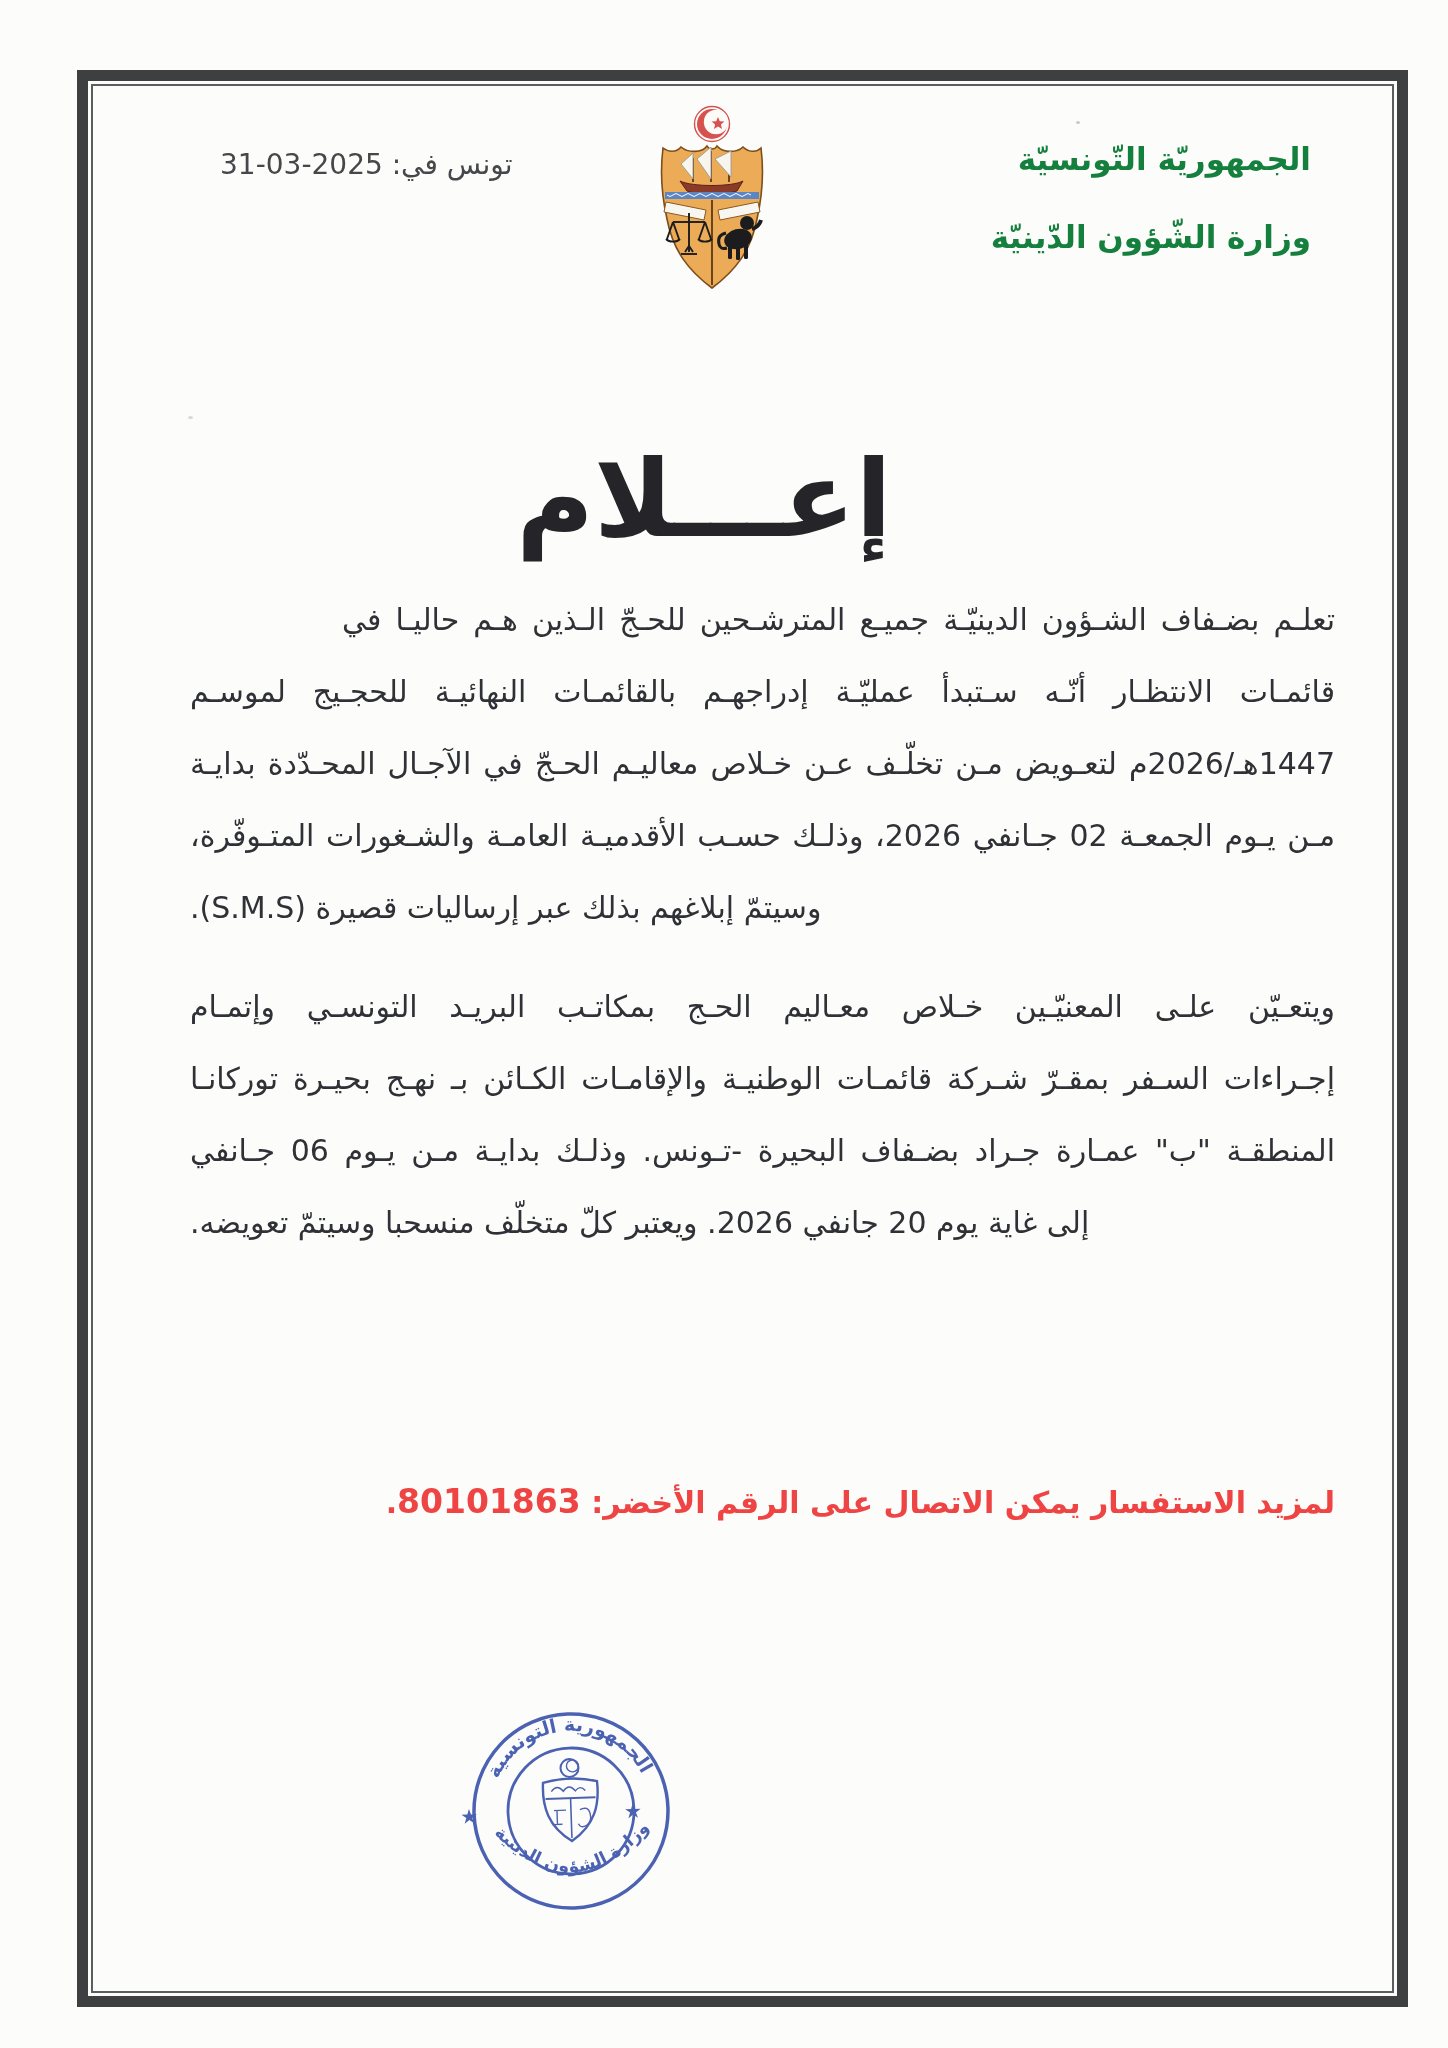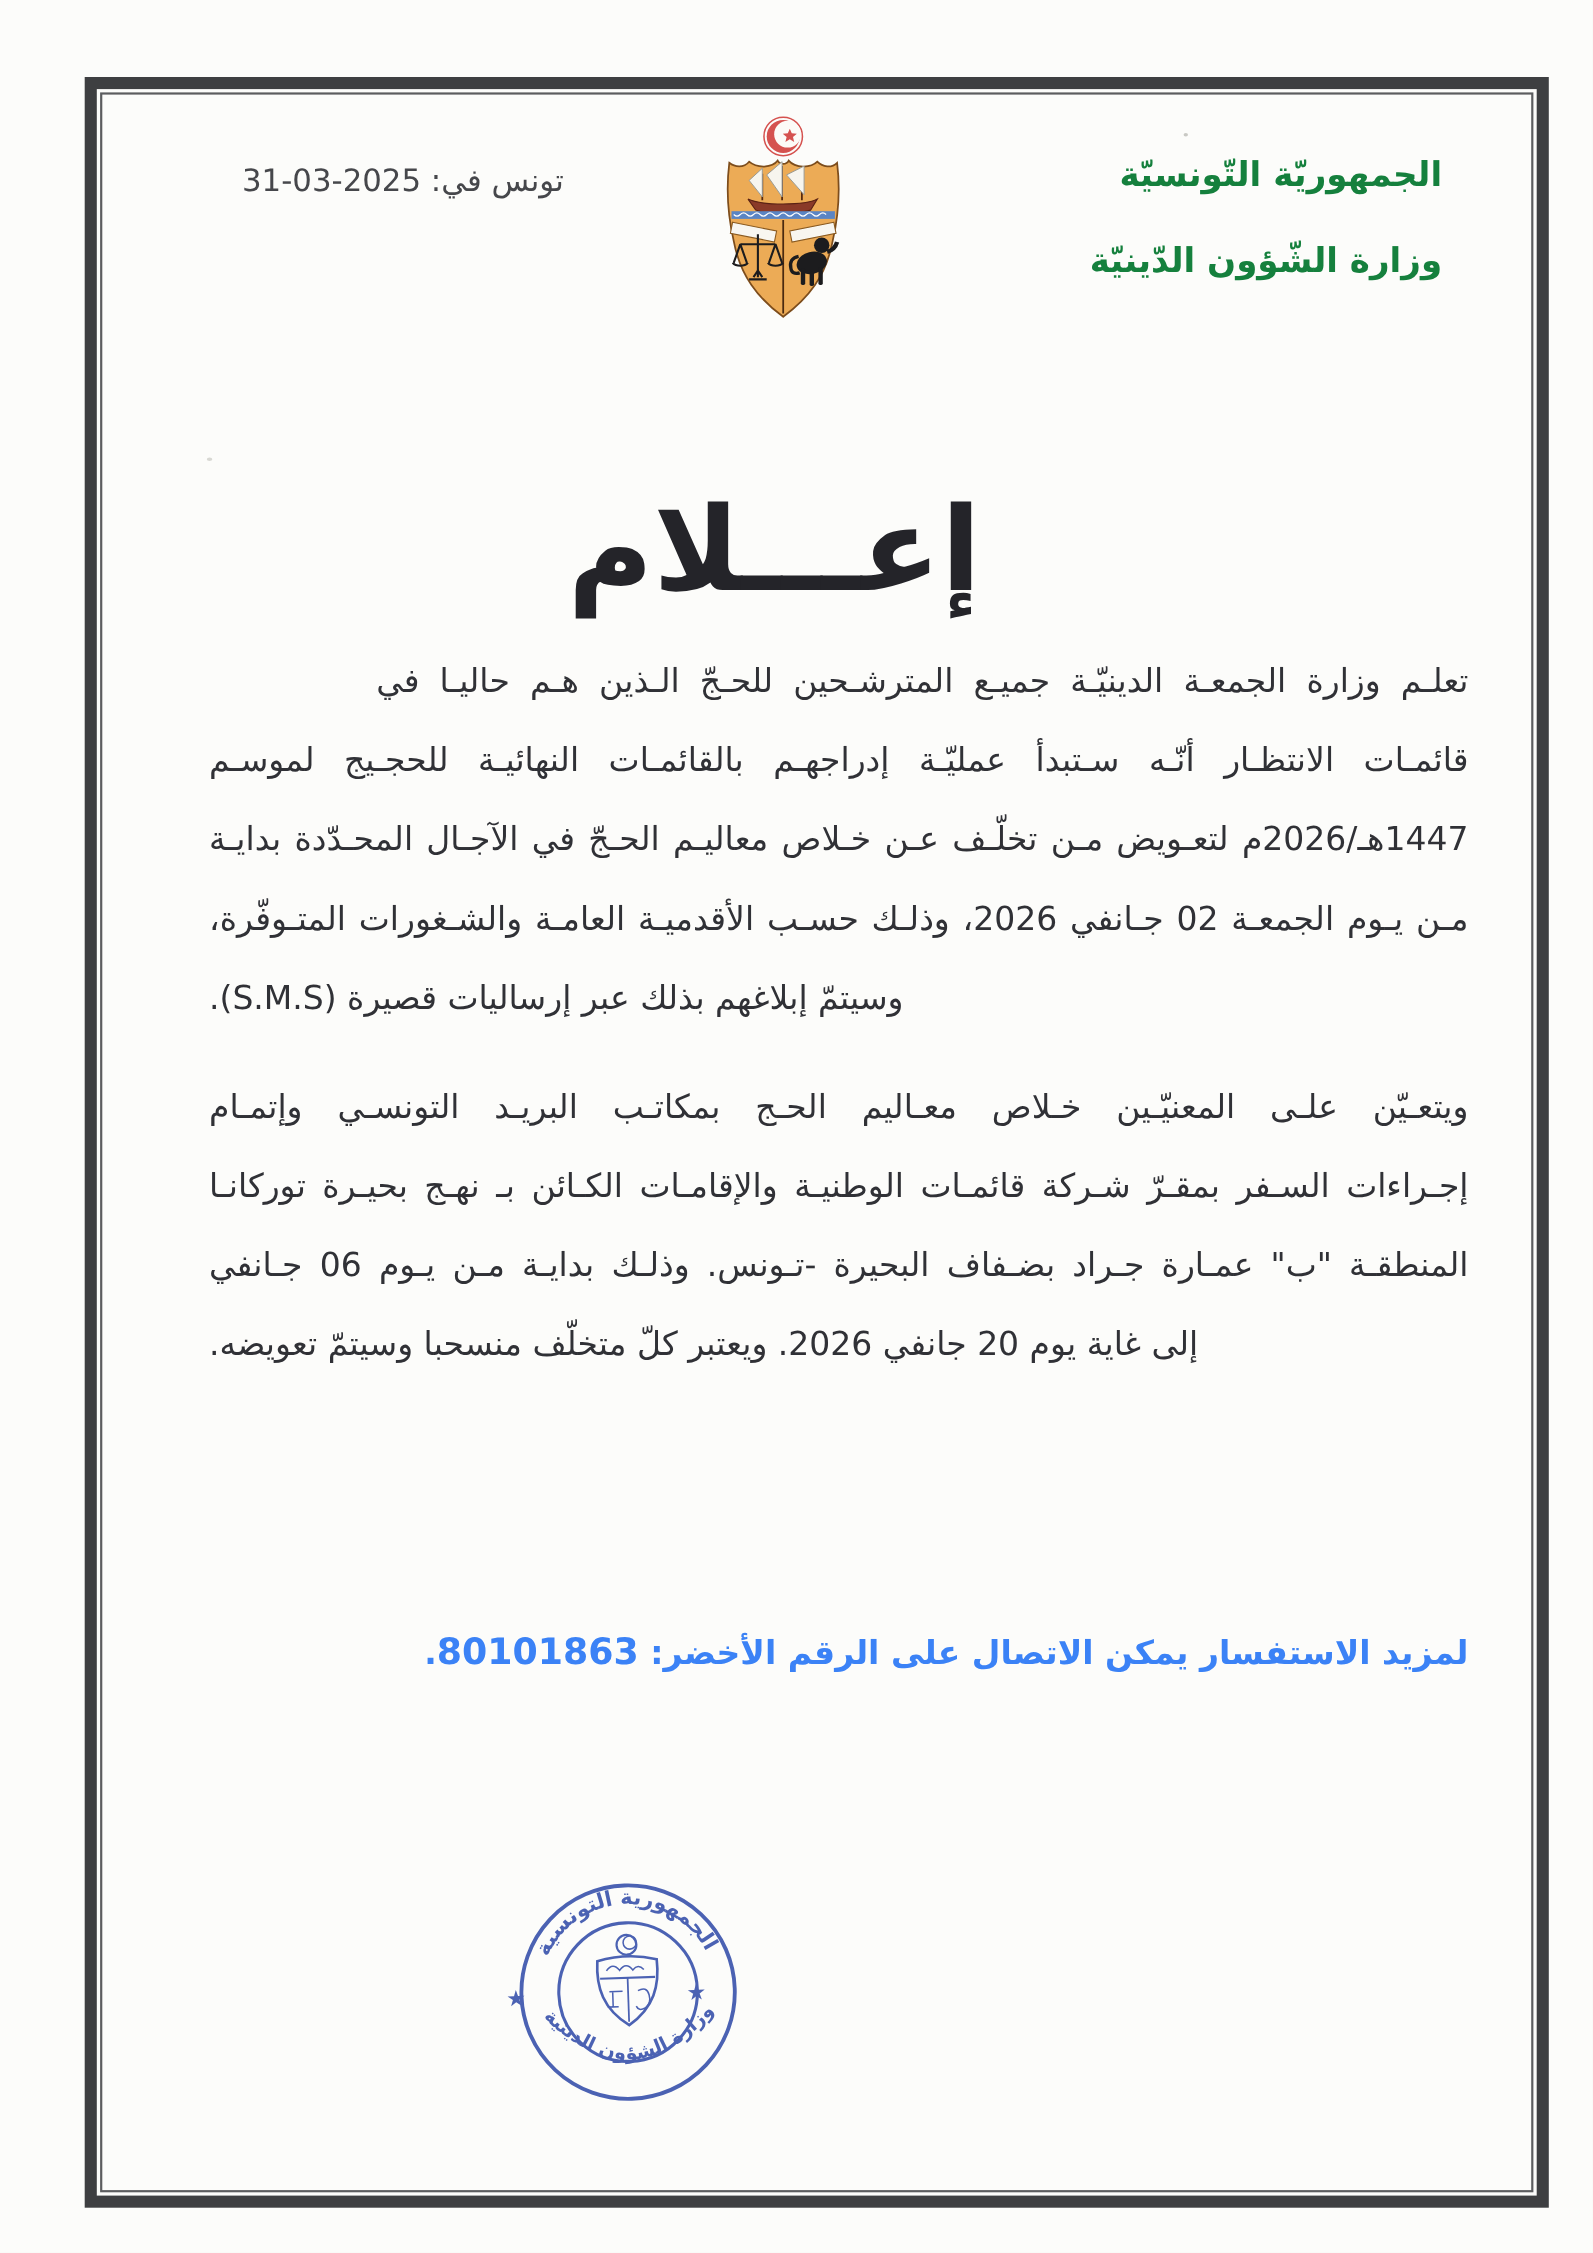--- a/index.html
+++ b/index.html
@@ -46,21 +46,21 @@
     text-align:justify;text-align-last:justify;
     overflow:hidden;white-space:normal;
   }
   .jline.short{width:993px;}   
   .lastline{
     height:72px;line-height:72px;text-align:left;overflow:hidden;
   }
   .para2{margin-top:27px;}
   .hotline{
     margin-top:207px;height:72px;line-height:72px;
-    text-align:right;font-weight:bold;color:#3b82f6;font-size:30px;
+    text-align:right;font-weight:bold;color:#ef4444;font-size:30px;
   }
   .hotline .num{font-size:33px;letter-spacing:.5px;}
   .stamp{position:absolute;left:458px;top:1698px;opacity:.92;transform:rotate(-2deg);}
   .speck{position:absolute;border-radius:50%;}
   .speck.a{left:1076px;top:121px;width:4px;height:3px;background:#c9c9c4;}
   .speck.b{left:188px;top:416px;width:5px;height:3px;background:#d8d8d3;}
 </style>
 </head>
 <body>
 
@@ -127,21 +127,21 @@
       <rect x="98" y="143" width="4" height="16" rx="1.5"></rect>
       <path d="M80,133 q-9,2 -7,11 q1,6 8,4" stroke="#1c1c1e" stroke-width="3" fill="none"></path>
       <path d="M106,129 q7,-2 9,-9" stroke="#1c1c1e" stroke-width="4" fill="none"></path>
     </g>
   </svg>
 
   <div class="title">إعـــلام</div>
 
   <div class="bodytext">
     <div class="para">
-      <div class="jline short">تعلـم وزارة الجمعـة الدينيّـة جميـع المترشـحين للحـجّ الـذين هـم حاليـا في</div>
+      <div class="jline short">تعلـم بضـفاف الشـؤون الدينيّـة جميـع المترشـحين للحـجّ الـذين هـم حاليـا في</div>
       <div class="jline">قائمـات الانتظـار أنّـه سـتبدأ عمليّـة إدراجهـم بالقائمـات النهائيـة للحجـيج لموسـم</div>
       <div class="jline">1447هـ/2026م لتعـويض مـن تخلّـف عـن خـلاص معاليـم الحـجّ في الآجـال المحـدّدة بدايـة</div>
       <div class="jline">مـن يـوم الجمعـة 02 جـانفي 2026، وذلـك حسـب الأقدميـة العامـة والشـغورات المتـوفّرة،</div>
       <div class="lastline">وسيتمّ إبلاغهم بذلك عبر إرساليات قصيرة (S.M.S).</div>
     </div>
     <div class="para para2">
       <div class="jline">ويتعـيّن علـى المعنيّـين خـلاص معـاليم الحـج بمكاتـب البريـد التونسـي وإتمـام</div>
       <div class="jline">إجـراءات السـفر بمقـرّ شـركة قائمـات الوطنيـة والإقامـات الكـائن بـ نهـج بحيـرة توركانـا</div>
       <div class="jline">المنطقـة "ب" عمـارة جـراد بضـفاف البحيرة -تـونس. وذلـك بدايـة مـن يـوم 06 جـانفي 2026</div>
       <div class="lastline">إلى غاية يوم 20 جانفي 2026. ويعتبر كلّ متخلّف منسحبا وسيتمّ تعويضه.</div>

